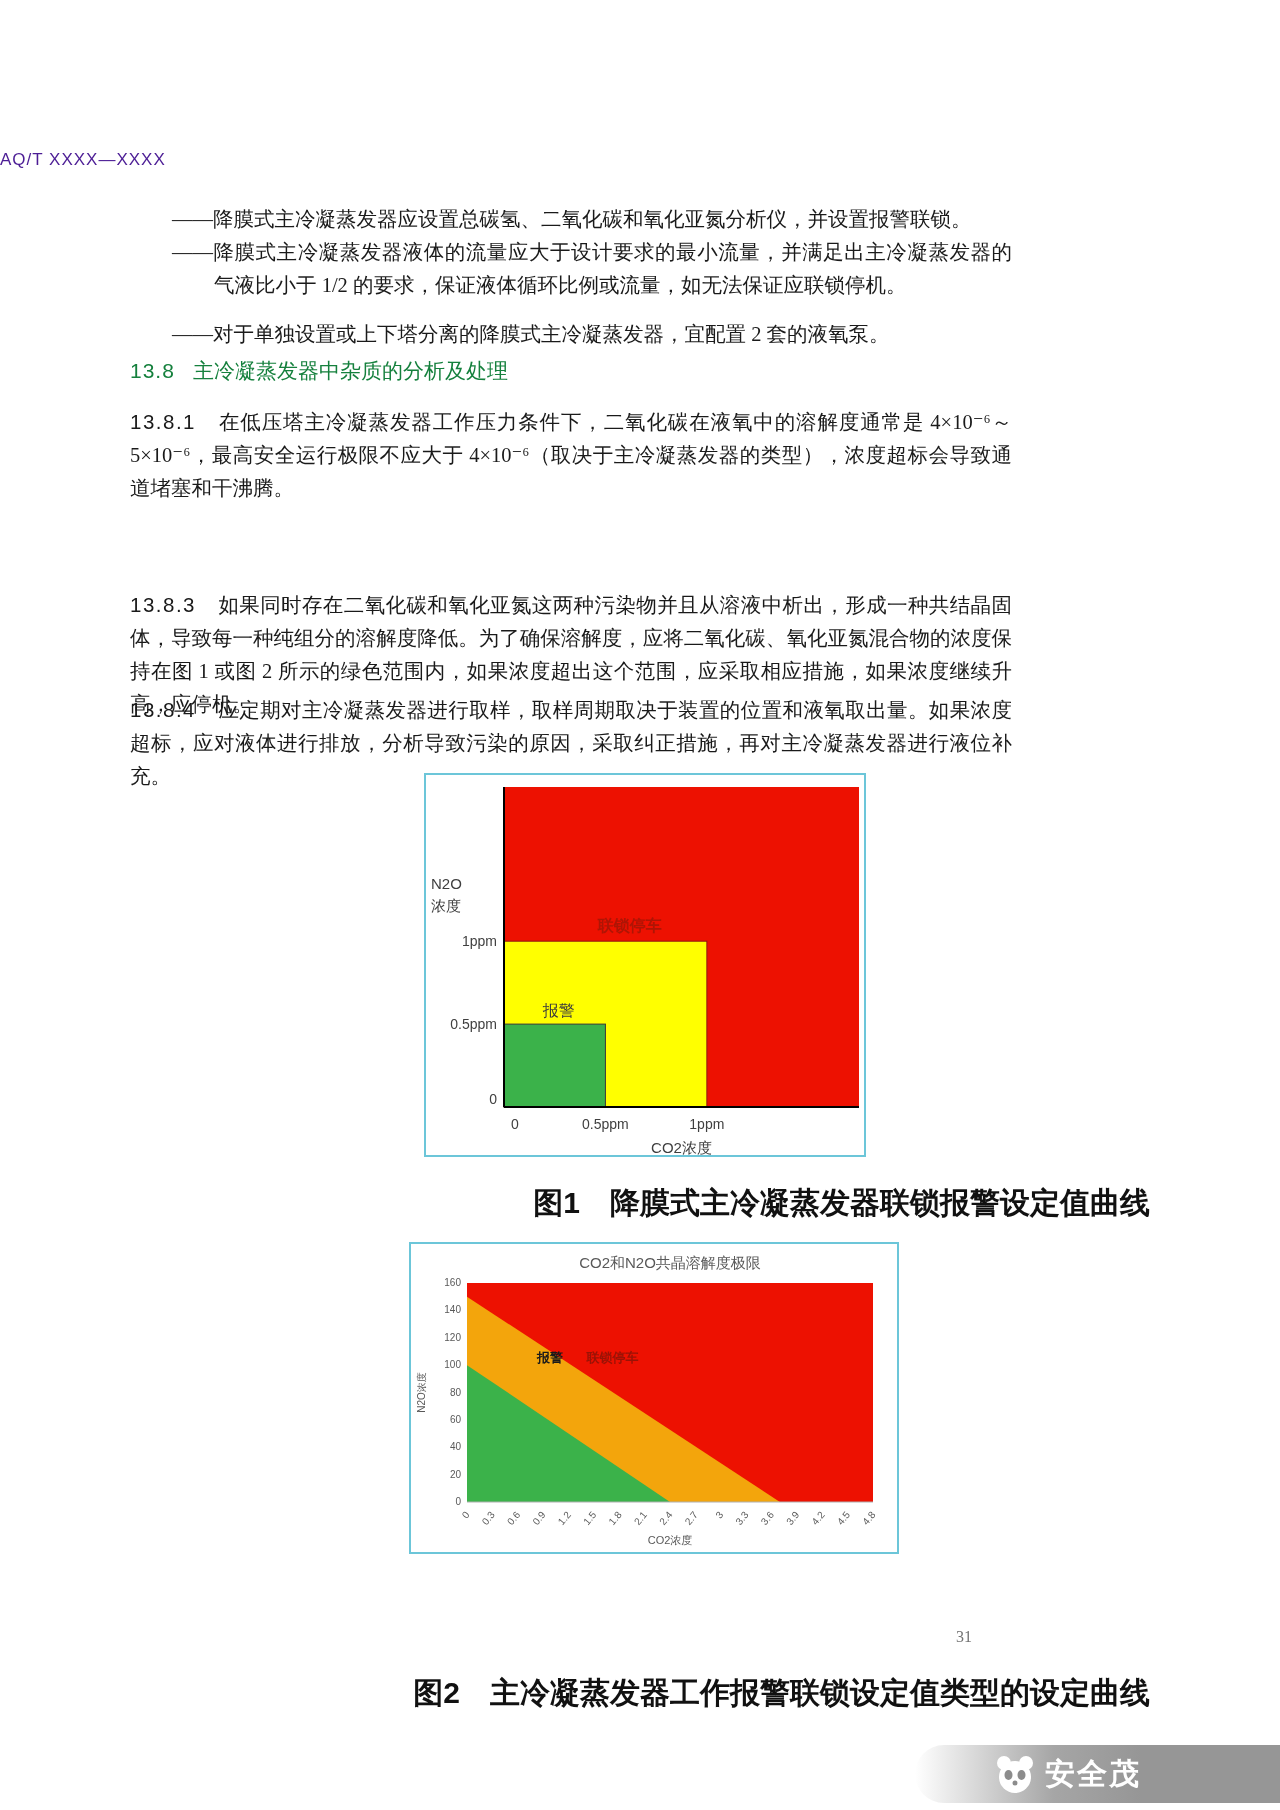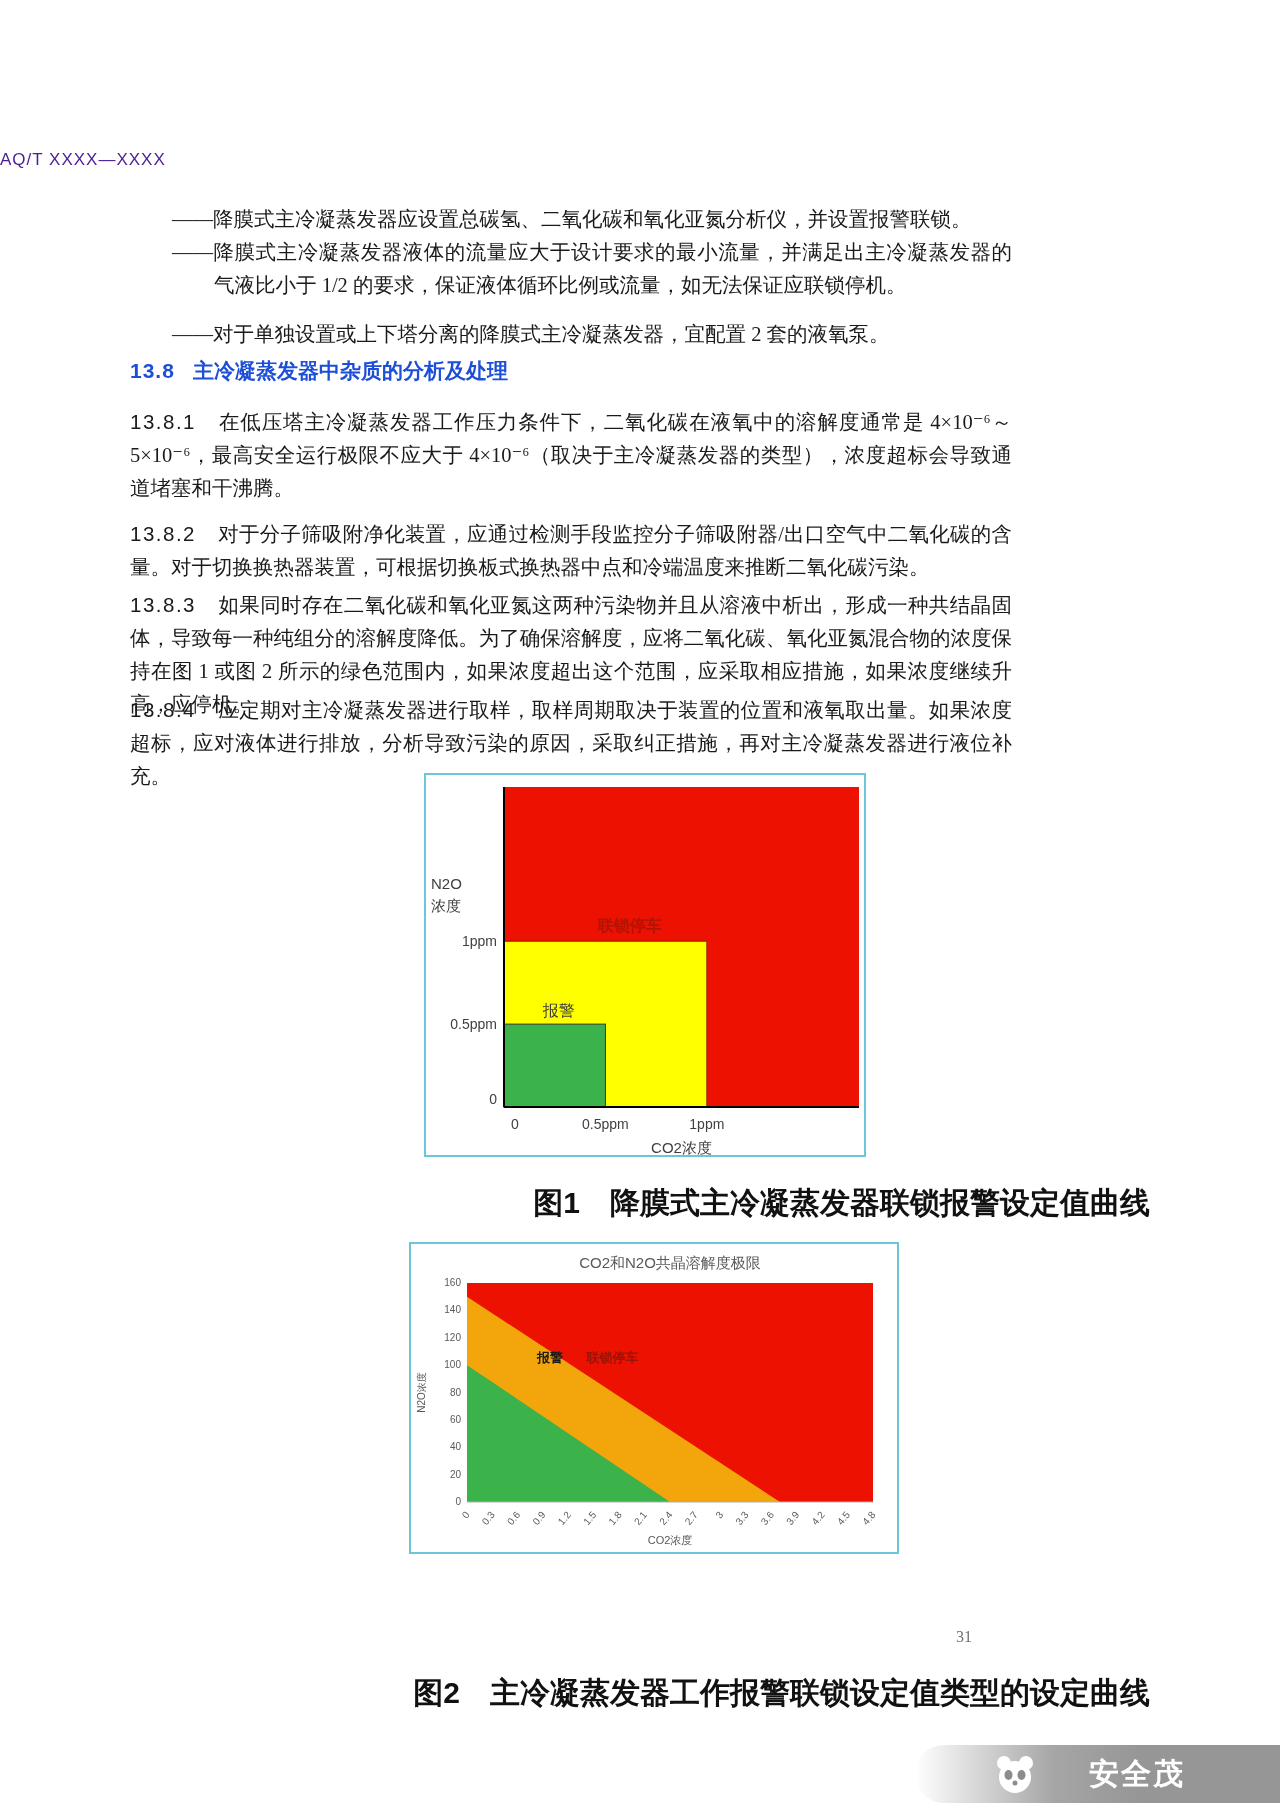--- a/index.html
+++ b/index.html
@@ -6,38 +6,38 @@
   .page{position:relative;width:1280px;height:1810px;background:#ffffff;overflow:hidden;
         font-family:"Liberation Serif","DejaVu Serif",serif;color:#1a1a1a;}
   .header{position:absolute;top:150px;left:0;width:1012px;
           font-family:"Liberation Sans","DejaVu Sans",sans-serif;font-size:17px;
           letter-spacing:1px;color:#4c1d95;}
   .bullets{position:absolute;top:203px;left:172px;width:840px;font-size:20.5px;line-height:33px;
            text-align:justify;}
   .bullet{padding-left:42px;text-indent:-42px;}
   .gap{margin-top:16px;}
   .h138{position:absolute;top:357px;left:130px;font-family:"Liberation Sans","DejaVu Sans",sans-serif;
-        font-weight:bold;font-size:21px;color:#1d4ed8;}
+        font-weight:normal;font-size:21px;color:#15803d;}
   .h138 .hnum{margin-right:18px;letter-spacing:1px;}
   .para{position:absolute;left:130px;width:882px;margin:0;font-size:20.5px;line-height:33px;
         text-align:justify;}
   .pnum{font-family:"Liberation Sans","DejaVu Sans",sans-serif;letter-spacing:1.5px;margin-right:22px;}
   .figbox{position:absolute;border:2px solid #6cc6d9;background:#ffffff;}
   .fig1{top:773px;left:424px;width:438px;height:380px;}
   .fig2{top:1242px;left:409px;width:486px;height:308px;}
   .caption{position:absolute;left:150px;width:1000px;text-align:right;
            font-family:"Liberation Sans","DejaVu Sans",sans-serif;font-weight:bold;
            font-size:30px;color:#111;}
   .cap1{top:1183px;}
   .cap2{top:1673px;}
   .pagenum{position:absolute;top:1628px;left:956px;font-size:16px;color:#737373;}
   .watermark{position:absolute;top:1745px;right:0;width:365px;height:58px;
              border-radius:29px 0 0 29px;
              background:linear-gradient(90deg,rgba(160,160,160,0) 0%,rgba(150,150,150,0.85) 38%,#969696 62%);
-             display:flex;align-items:center;gap:44px;}
+             display:flex;align-items:center;}
   .wm-icon{margin-left:78px;flex:0 0 auto;}
   .wmtext{font-family:"Liberation Sans","DejaVu Sans",sans-serif;font-weight:bold;font-size:30px;
           color:#ffffff;margin-left:8px;letter-spacing:2px;}
   svg text{font-family:"Liberation Sans","DejaVu Sans",sans-serif;}
   .tick1{font-size:14px;fill:#3f3f3f;}
   .axlab1{font-size:15px;fill:#3f3f3f;}
   .tick2{font-size:10px;fill:#595959;}
   .t2title{font-size:15px;fill:#595959;}
   .t2lab{font-size:11px;fill:#595959;}
 </style>
@@ -53,23 +53,20 @@
     <div class="bullet">——降膜式主冷凝蒸发器液体的流量应大于设计要求的最小流量，并满足出主冷凝蒸发器的气液比小于 1/2 的要求，保证液体循环比例或流量，如无法保证应联锁停机。</div>
     <div class="bullet gap">——对于单独设置或上下塔分离的降膜式主冷凝蒸发器，宜配置 2 套的液氧泵。</div>
   </div>
 
   <div class="h138">
     <span class="hnum">13.8</span><span>主冷凝蒸发器中杂质的分析及处理</span>
   </div>
 
   <p class="para" style="top:405px">
     <span class="pnum">13.8.1</span><span>在低压塔主冷凝蒸发器工作压力条件下，二氧化碳在液氧中的溶解度通常是 4×10⁻⁶～5×10⁻⁶，最高安全运行极限不应大于 4×10⁻⁶（取决于主冷凝蒸发器的类型），浓度超标会导致通道堵塞和干沸腾。</span>
-  </p>
-  <p class="para" style="top:517px">
-    <span class="pnum">13.8.2</span><span>对于分子筛吸附净化装置，应通过检测手段监控分子筛吸附器/出口空气中二氧化碳的含量。对于切换换热器装置，可根据切换板式换热器中点和冷端温度来推断二氧化碳污染。</span>
   </p>
   <p class="para" style="top:588px">
     <span class="pnum">13.8.3</span><span>如果同时存在二氧化碳和氧化亚氮这两种污染物并且从溶液中析出，形成一种共结晶固体，导致每一种纯组分的溶解度降低。为了确保溶解度，应将二氧化碳、氧化亚氮混合物的浓度保持在图 1 或图 2 所示的绿色范围内，如果浓度超出这个范围，应采取相应措施，如果浓度继续升高，应停机。</span>
   </p>
   <p class="para" style="top:693px">
     <span class="pnum">13.8.4</span><span>应定期对主冷凝蒸发器进行取样，取样周期取决于装置的位置和液氧取出量。如果浓度超标，应对液体进行排放，分析导致污染的原因，采取纠正措施，再对主冷凝蒸发器进行液位补充。</span>
   </p>
 
   <div class="figbox fig1">
     <svg id="fig1svg" width="438" height="380">

